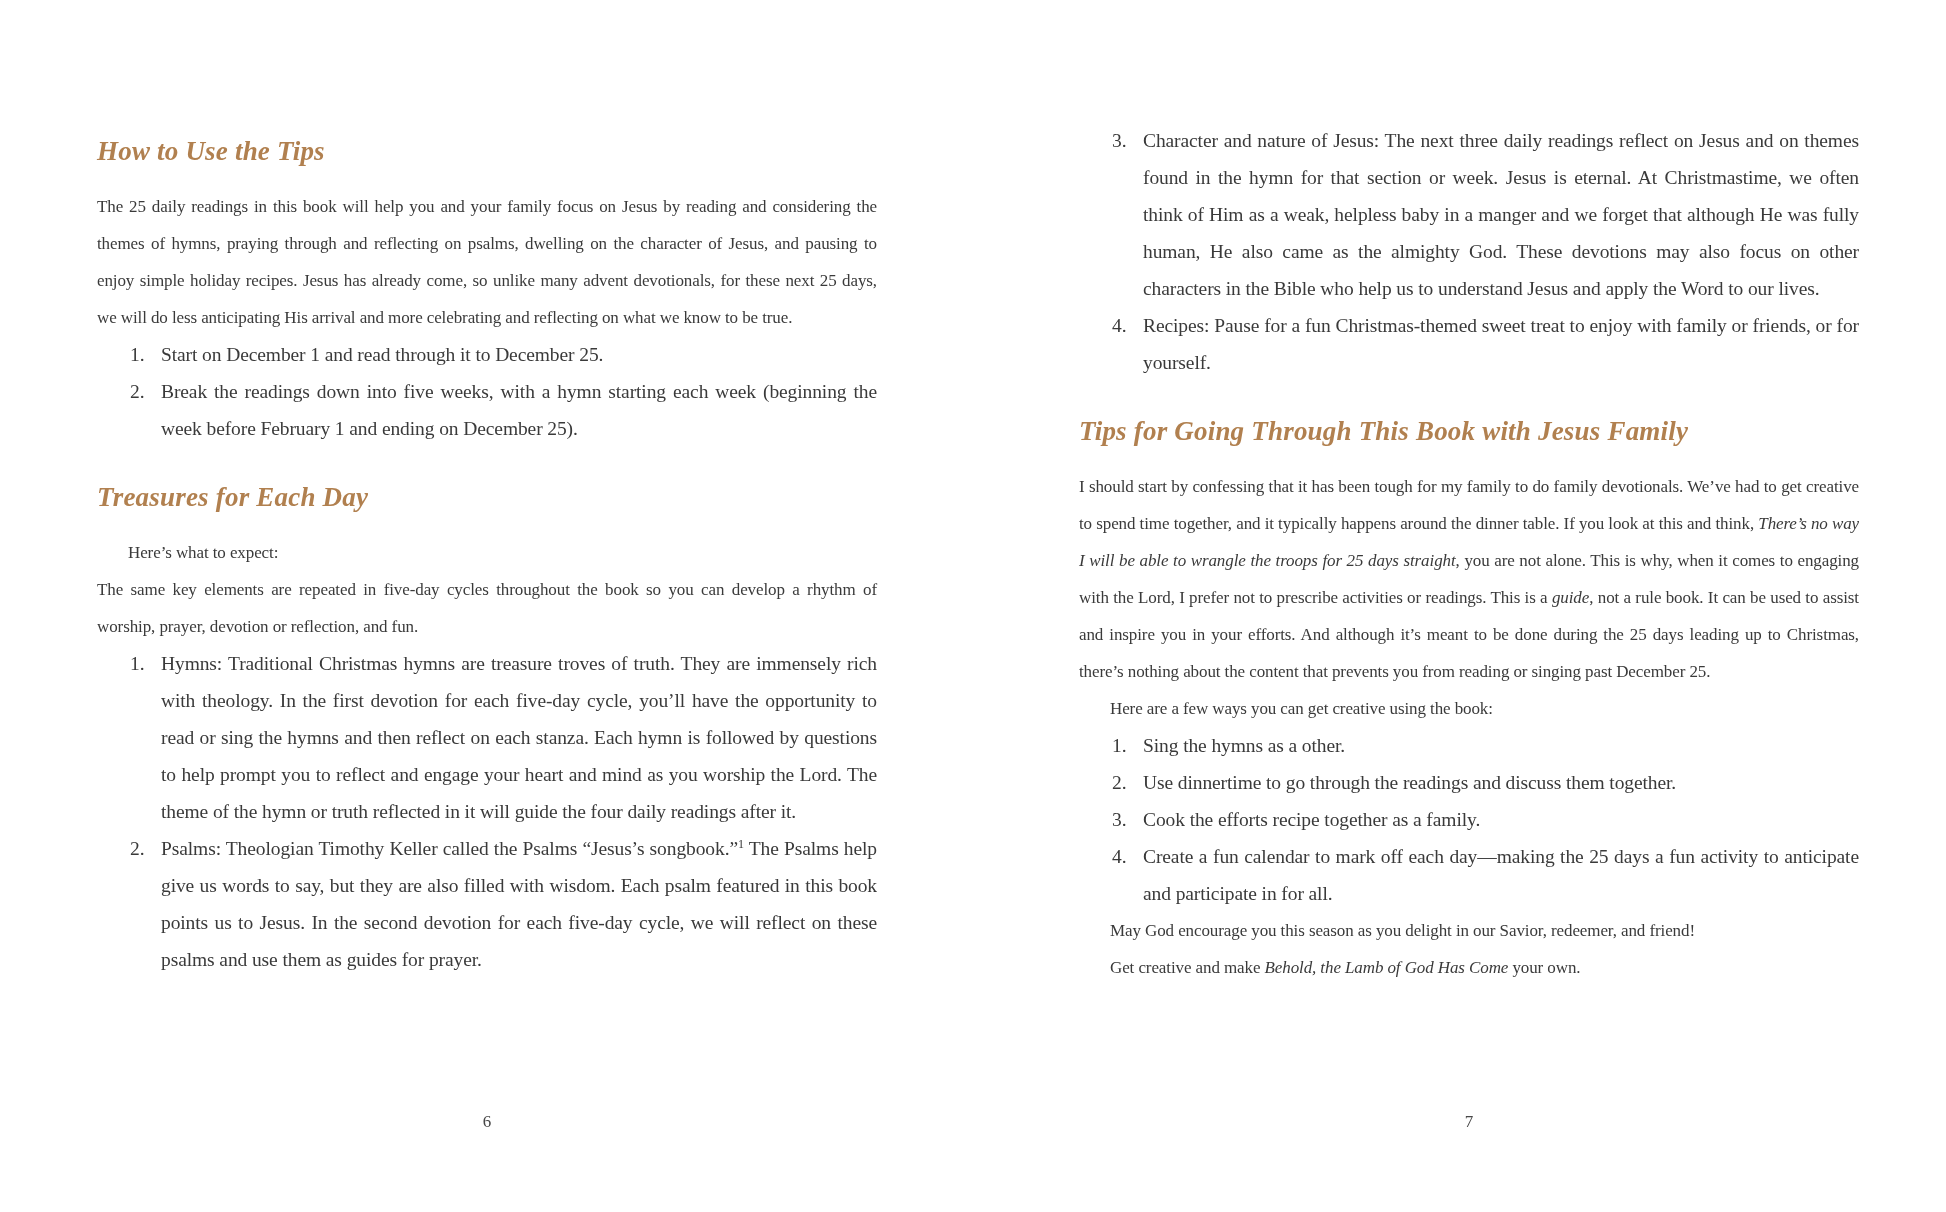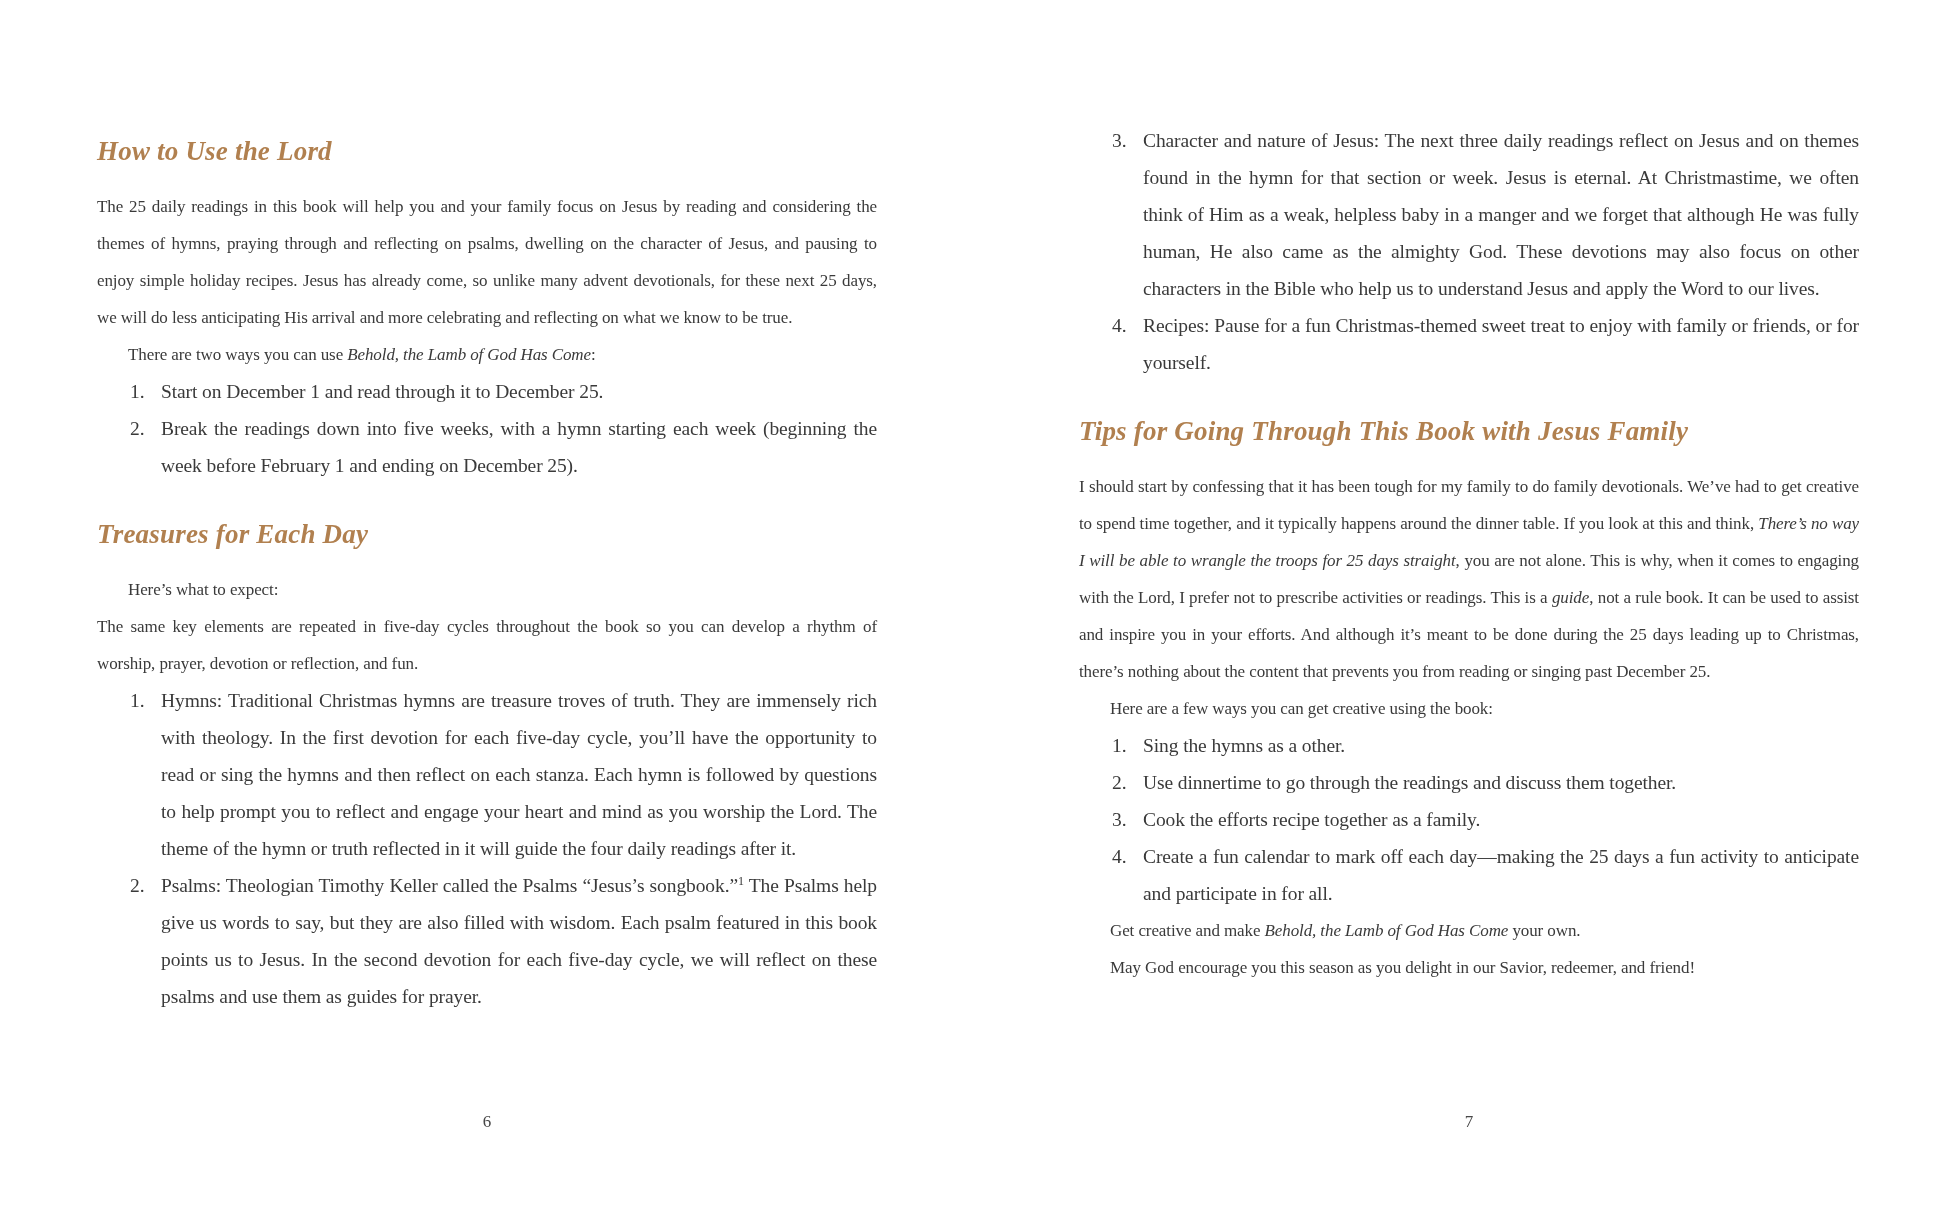--- a/index.html
+++ b/index.html
@@ -66,25 +66,24 @@
   .page-number.pn-left{left:97px;}
   .page-number.pn-right{left:1079px;}
 </style>
 </head>
 <body>
 
 <div class="spread">
 
   <div class="col col-left">
 
-    <h2 class="heading first">How to Use the Lord</h2>
+    <h2 class="heading first">How to Use the Tips</h2>
 
     <p class="body-text">The 25 daily readings in this book will help you and your family focus on Jesus by reading and considering the themes of hymns, praying through and reflecting on psalms, dwelling on the character of Jesus, and pausing to enjoy simple holiday recipes. Jesus has already come, so unlike many advent devotionals, for these next 25 days, we will do less anticipating His arrival and more celebrating and reflecting on what we know to be true.</p>
 
-    <p class="body-text indent">There are two ways you can use <em>Behold, the Lamb of God Has Come</em>:</p>
 
     <div class="list">
       <div class="li">
         <span class="num">1.</span>
         <span class="li-text">Start on December 1 and read through it to December 25.</span>
       </div>
       <div class="li">
         <span class="num">2.</span>
         <span class="li-text">Break the readings down into five weeks, with a hymn starting each week (beginning the week before February 1 and ending on December 25).</span>
       </div>
@@ -139,20 +138,20 @@
       <div class="li">
         <span class="num">3.</span>
         <span class="li-text">Cook the efforts recipe together as a family.</span>
       </div>
       <div class="li">
         <span class="num">4.</span>
         <span class="li-text">Create a fun calendar to mark off each day—making the 25 days a fun activity to anticipate and participate in for all.</span>
       </div>
     </div>
 
+    <p class="body-text indent">May God encourage you this season as you delight in our Savior, redeemer, and friend!</p>
+
     <p class="body-text indent">Get creative and make <em>Behold, the Lamb of God Has Come</em> your own.</p>
-
-    <p class="body-text indent">May God encourage you this season as you delight in our Savior, redeemer, and friend!</p>
   </div>
 
   <div class="page-number pn-left">6</div>
   <div class="page-number pn-right">7</div>
 </div>
 
 </body></html>

